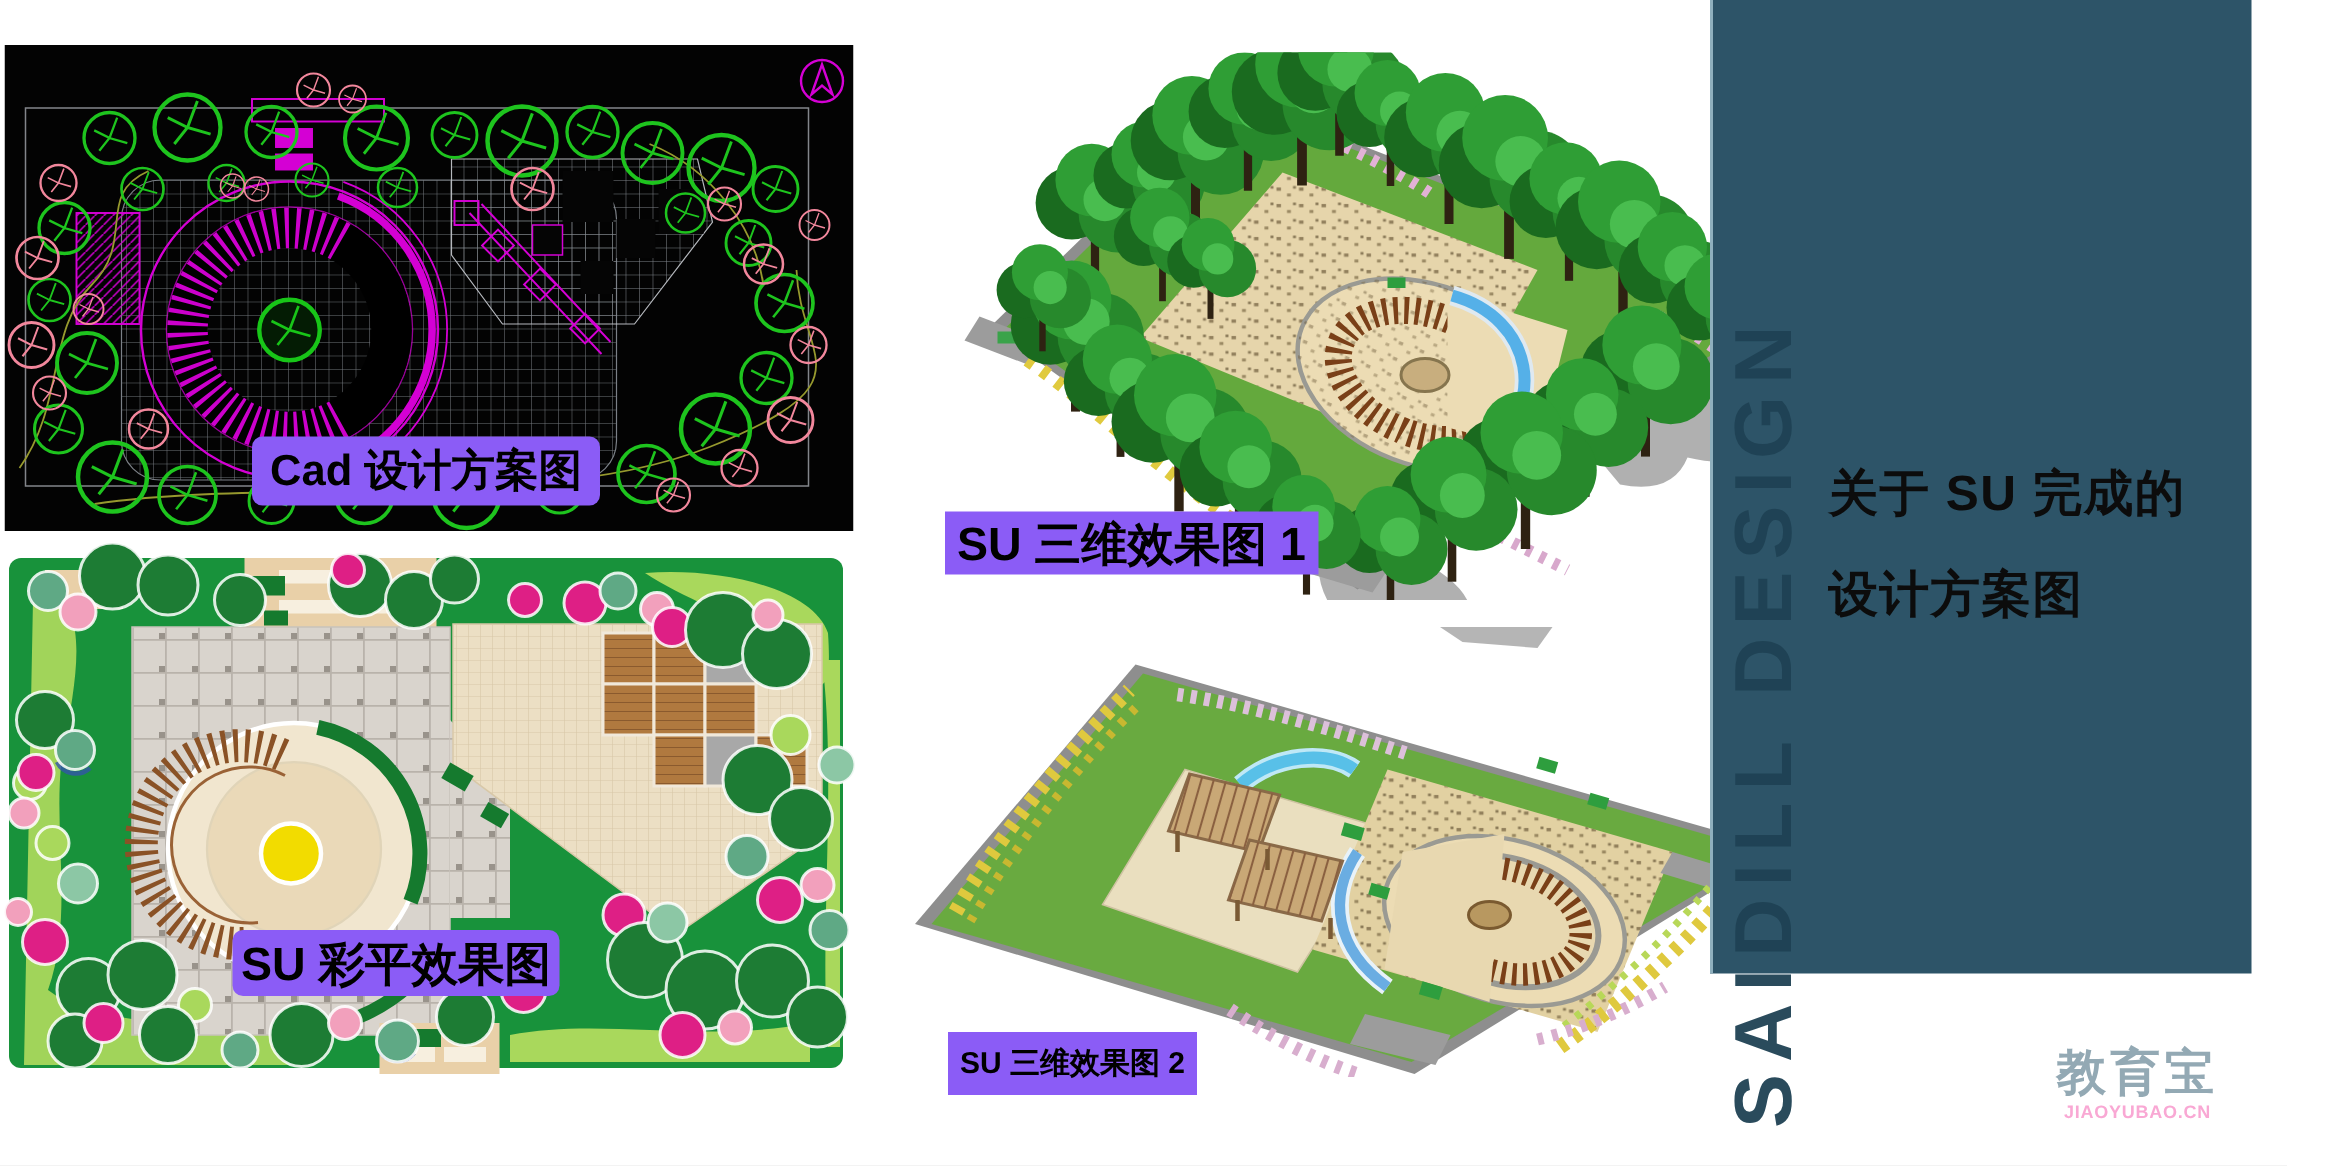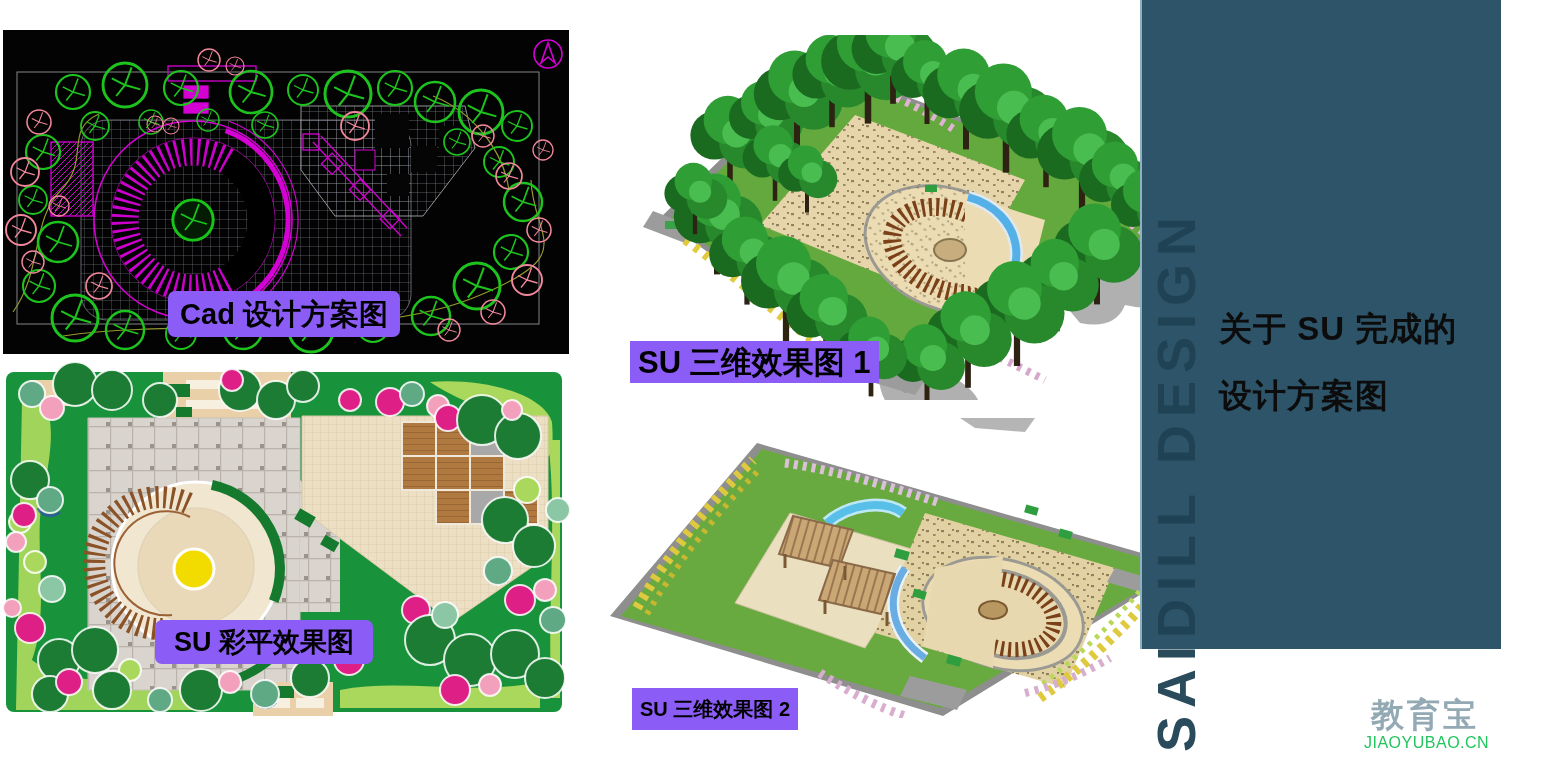--- a/index.html
+++ b/index.html
@@ -4,33 +4,33 @@
 <style>
   html,body{margin:0;padding:0;background:#e9e9e9;}
   .page{position:relative;width:1561px;height:777px;background:#ffffff;overflow:hidden;
         font-family:"Liberation Sans",sans-serif;}
   .fig{position:absolute;}
   .fig svg{display:block;}
   .cap{position:absolute;background:#8b5cf6;color:#000;font-weight:bold;
        display:flex;align-items:center;justify-content:center;border-radius:7px;
        white-space:nowrap;line-height:1;}
   #cap-cad{left:168px;top:291px;width:232px;height:46px;font-size:29px;}
-  #cap-plan{left:155px;top:620px;width:218px;height:44px;font-size:27px;}
+  #cap-plan{left:155px;top:620px;width:218px;height:44px;font-size:31px;}
   #cap-r1{left:630px;top:341px;height:42px;font-size:31px;padding:0 8px;border-radius:0;}
   #cap-r2{left:632px;top:688px;height:42px;font-size:20px;padding:0 8px;border-radius:0;}
   .panel{position:absolute;left:1140px;top:0;width:361px;height:649px;
          background:#2D5468;border-left:2px solid #8FB0BE;box-sizing:border-box;}
   .vbrand{position:absolute;left:2px;top:752px;transform:rotate(-90deg);transform-origin:0 0;
           font-size:54px;font-weight:bold;letter-spacing:8px;color:#1F4254;opacity:.95;
           white-space:nowrap;line-height:64px;}
   .ptitle{position:absolute;left:77px;top:295px;color:#0c0c0c;font-weight:bold;
           font-size:33px;letter-spacing:1px;line-height:67px;white-space:nowrap;}
   .jyb{position:absolute;left:222px;top:697px;width:122px;text-align:center;color:#93A9B4;}
   .jyb-logo{font-size:33px;font-weight:bold;letter-spacing:3px;line-height:1.1;}
-  .jyb-url{font-size:16px;font-weight:normal;letter-spacing:.5px;margin-top:1px;color:#22c55e;}
+  .jyb-url{font-size:12px;font-weight:bold;letter-spacing:.5px;margin-top:1px;color:#f9a8d4;}
 </style>
 </head>
 <body>
 
 <div class="page">
 
   <div class="fig" style="left:3px;top:30px;">
     <svg id="cad-svg" width="566" height="324" viewBox="0 0 566 324">
       <defs>
         <pattern id="cg" width="9" height="9" patternUnits="userSpaceOnUse">

